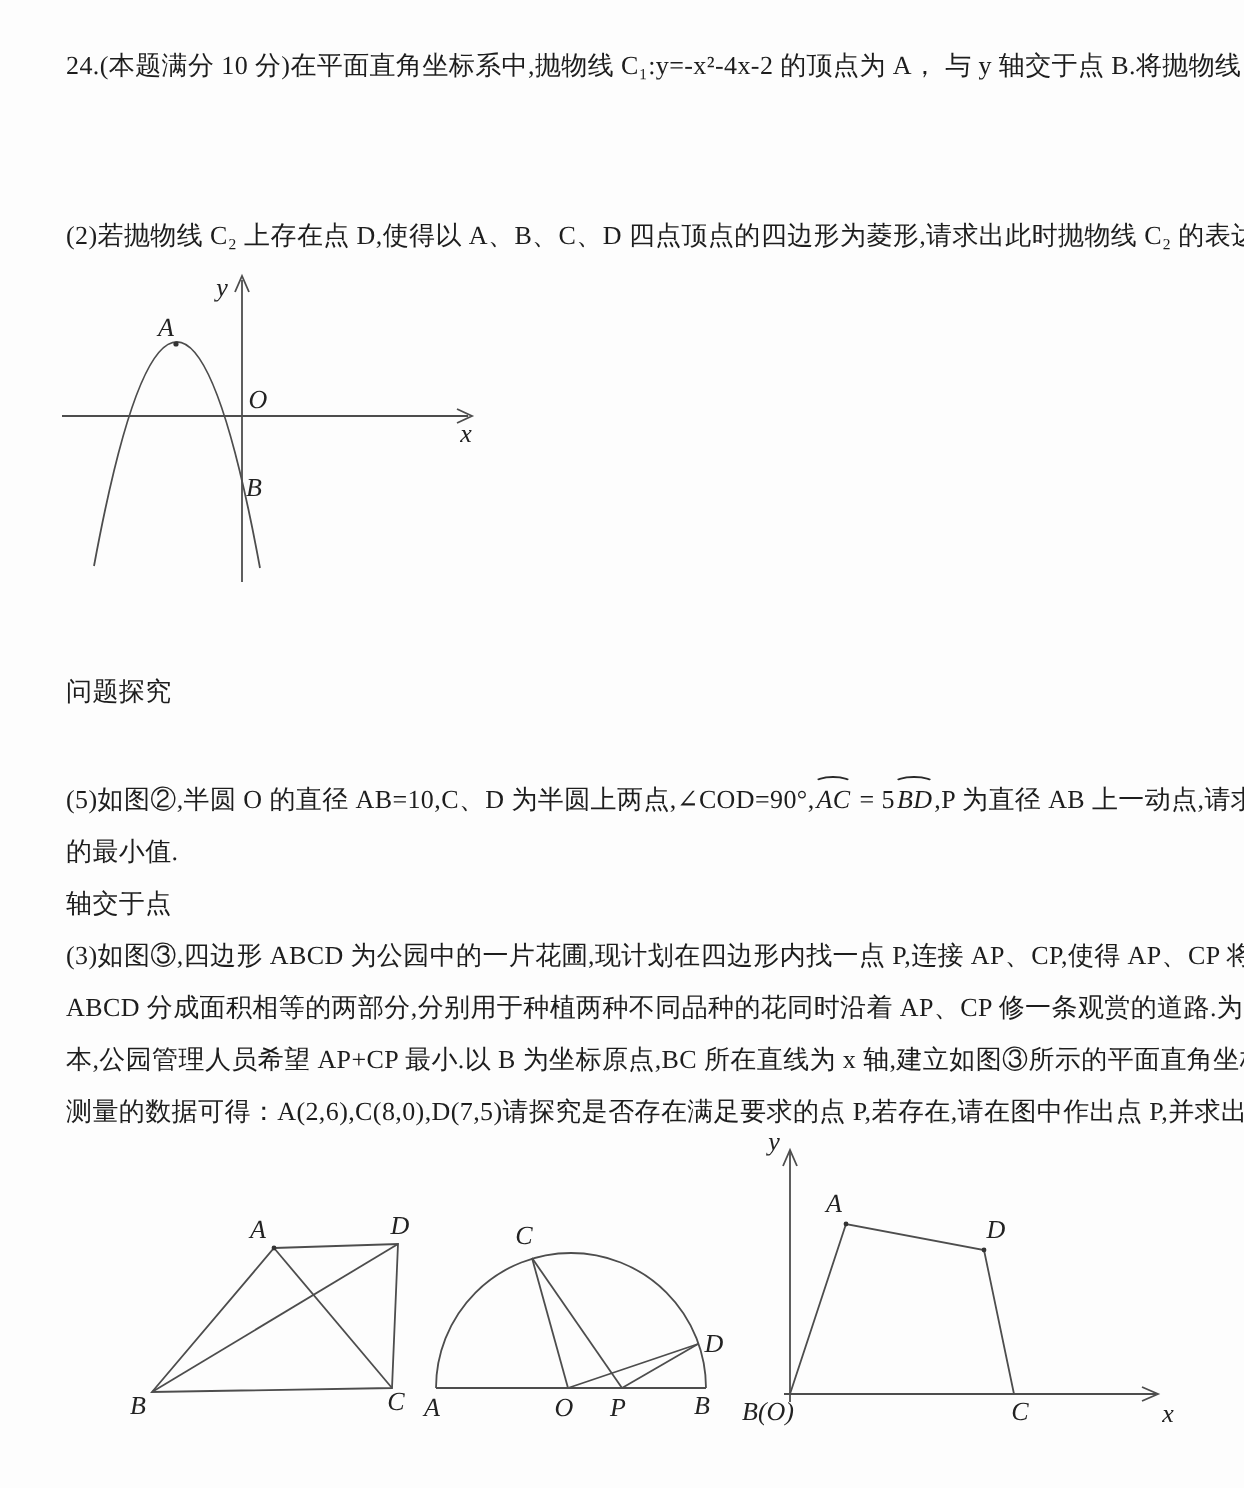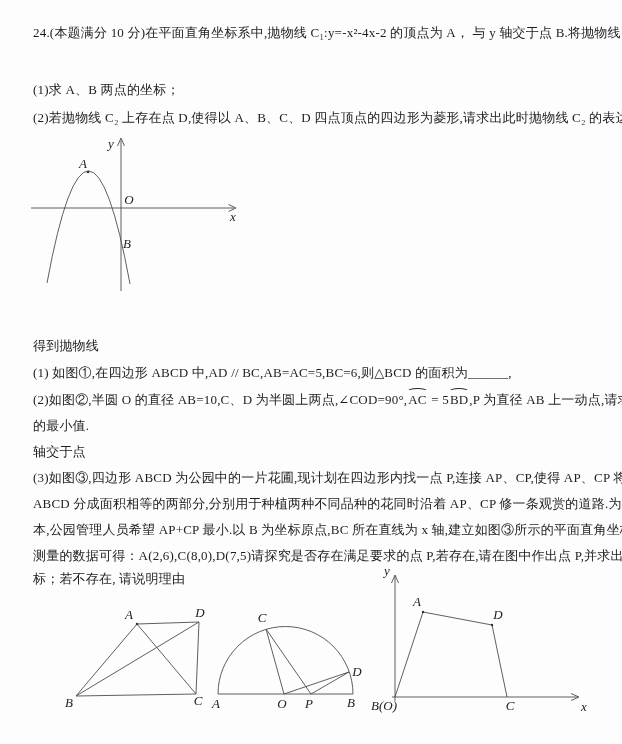--- a/index.html
+++ b/index.html
@@ -15,20 +15,21 @@
     position:absolute;
     left:33px;
     font-size:13px;
     line-height:17px;
     white-space:nowrap;
     letter-spacing:0.2px;
   }
   .overarc {
     position:relative;
     display:inline-block;
+    font-style:italic;
     padding:0 1px;
   }
   .overarc::before {
     content:"";
     position:absolute;
     left:0; right:0; top:-3px;
     height:5px;
     border:1px solid transparent;
     border-top:1px solid #2a2a2a;
     border-radius:50% 50% 0 0;
@@ -42,49 +43,46 @@
     fill:#222;
   }
   .dot { fill:#333; stroke:none; }
 </style>
 </head>
 <body>
 
 <div class="page">
 
   <div class="textline" style="top:24px">24.(本题满分 10 分)在平面直角坐标系中,抛物线 C₁:y=-x²-4x-2 的顶点为 A， 与 y 轴交于点 B.将抛物线 C₁ 绕着平</div>
-  <div class="textline" style="top:81px">(1)求 A、B 两点的坐标；</div>
   <div class="textline" style="top:109px">(2)若抛物线 C₂ 上存在点 D,使得以 A、B、C、D 四点顶点的四边形为菱形,请求出此时抛物线 C₂ 的表达式.</div>
 
   <svg class="fig" style="left:28px; top:133px" width="215" height="162" viewBox="28 133 215 162">
     <line class="stroke" x1="121" y1="140" x2="121" y2="291"></line>
     <path class="stroke" d="M117.5,146 L121,138 L124.5,146"></path>
     <line class="stroke" x1="31" y1="208" x2="234" y2="208"></line>
     <path class="stroke" d="M228.5,204.5 L236,208 L228.5,211.5"></path>
     <path class="stroke" d="M47,283 Q88.5,58.3 130,284"></path>
     <circle class="dot" cx="88" cy="172" r="1.3"></circle>
     <text class="flabel" x="111" y="148" text-anchor="middle">y</text>
     <text class="flabel" x="233" y="221" text-anchor="middle">x</text>
     <text class="flabel" x="129" y="204" text-anchor="middle">O</text>
     <text class="flabel" x="83" y="168" text-anchor="middle">A</text>
     <text class="flabel" x="127" y="248" text-anchor="middle">B</text>
   </svg>
 
-  <div class="textline" style="top:337px">得到抛物线</div>
-  <div class="textline" style="top:364px">(1) 如图①,在四边形 ABCD 中,AD // BC,AB=AC=5,BC=6,则△BCD 的面积为______,</div>
+  <div class="textline" style="top:337px">问题探究</div>
   <div class="textline" style="top:391px">
-    <span>(2)如图②,半圆 O 的直径 AB=10,C、D 为半圆上两点,∠COD=90°,</span><span class="overarc">AC</span><span> = 5</span><span class="overarc">BD</span><span>,P 为直径 AB 上一动点,请求出 PC+PD</span>
+    <span>(5)如图②,半圆 O 的直径 AB=10,C、D 为半圆上两点,∠COD=90°,</span><span class="overarc">AC</span><span> = 5</span><span class="overarc">BD</span><span>,P 为直径 AB 上一动点,请求出 PC+PD</span>
   </div>
   <div class="textline" style="top:417px">的最小值.</div>
   <div class="textline" style="top:443px">轴交于点</div>
   <div class="textline" style="top:469px">(3)如图③,四边形 ABCD 为公园中的一片花圃,现计划在四边形内找一点 P,连接 AP、CP,使得 AP、CP 将四边形</div>
   <div class="textline" style="top:495px">ABCD 分成面积相等的两部分,分别用于种植两种不同品种的花同时沿着 AP、CP 修一条观赏的道路.为了降低成</div>
   <div class="textline" style="top:521px">本,公园管理人员希望 AP+CP 最小.以 B 为坐标原点,BC 所在直线为 x 轴,建立如图③所示的平面直角坐标系,根据</div>
   <div class="textline" style="top:547px">测量的数据可得：A(2,6),C(8,0),D(7,5)请探究是否存在满足要求的点 P,若存在,请在图中作出点 P,并求出点 P 的坐</div>
-  <div class="textline" style="top:570px">标；若不存在, 请说明理由</div>
 
   <svg class="fig" style="left:55px; top:595px" width="165" height="120" viewBox="55 595 165 120">
     <path class="stroke" d="M137,624 L199,622 L196,694 L76,696 Z"></path>
     <line class="stroke" x1="137" y1="624" x2="196" y2="694"></line>
     <line class="stroke" x1="76" y1="696" x2="199" y2="622"></line>
     <circle class="dot" cx="137" cy="624" r="1.2"></circle>
     <text class="flabel" x="129" y="619" text-anchor="middle">A</text>
     <text class="flabel" x="200" y="617" text-anchor="middle">D</text>
     <text class="flabel" x="69" y="707" text-anchor="middle">B</text>
     <text class="flabel" x="198" y="705" text-anchor="middle">C</text>

